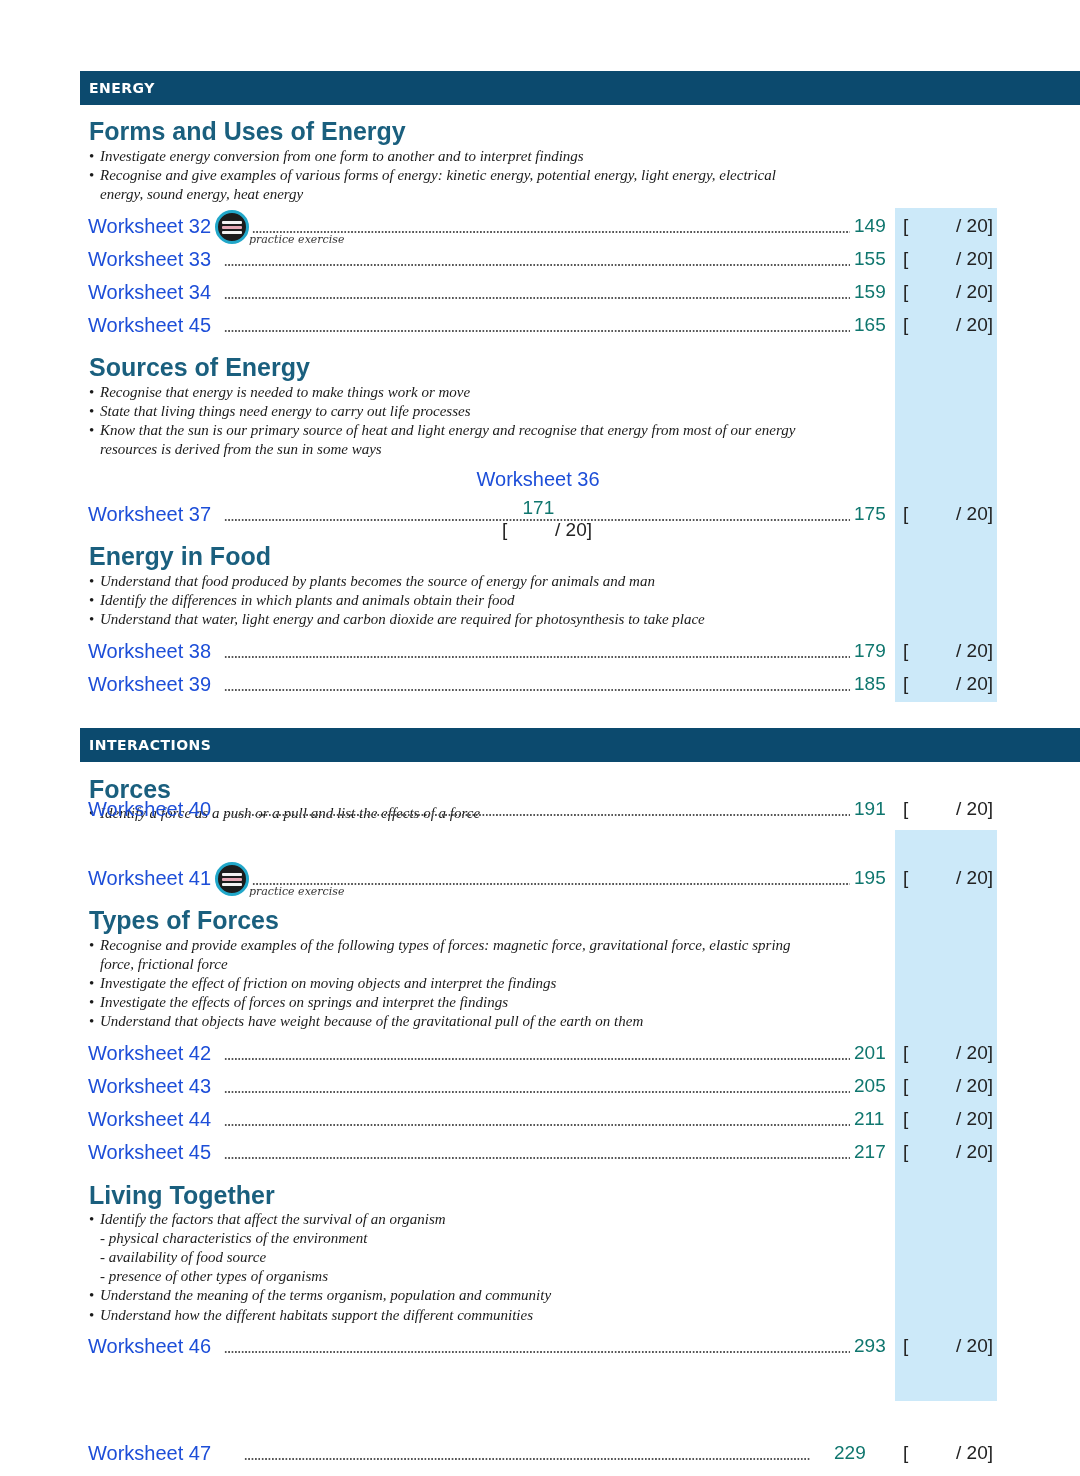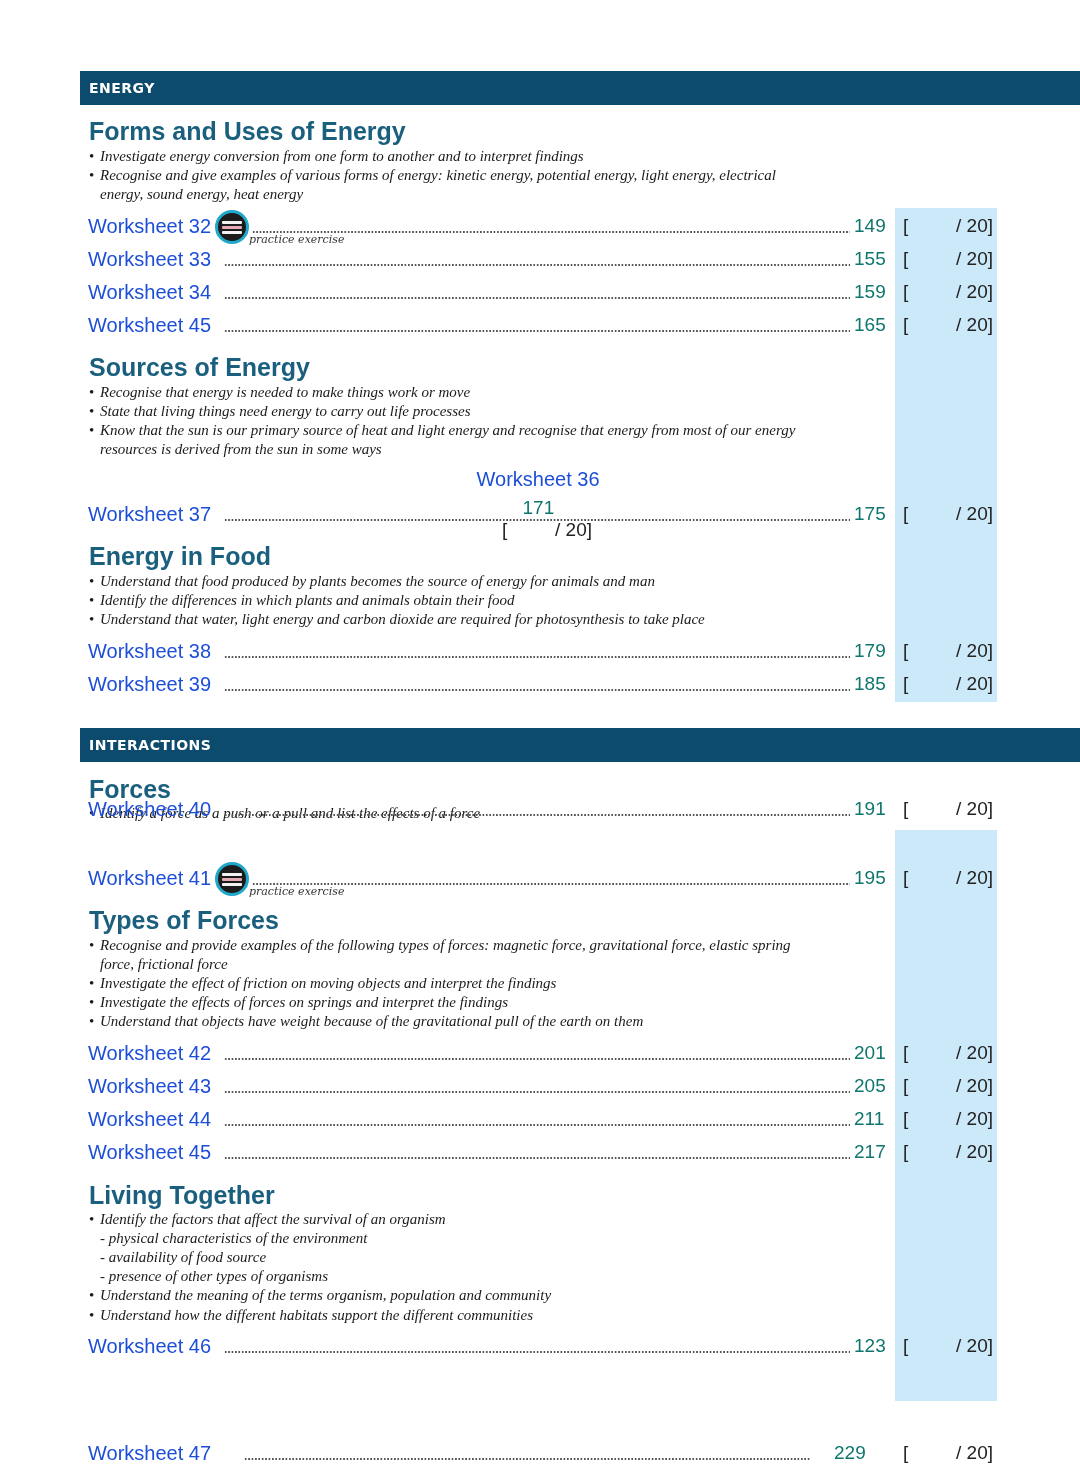--- a/index.html
+++ b/index.html
@@ -252,21 +252,21 @@
 <div class="bullet" style="top:1210px;"><span class="dot">•</span><span>Identify the factors that affect the survival of an organism</span></div>
 <div class="bullet cont" style="top:1229px;">- physical characteristics of the environment</div>
 <div class="bullet cont" style="top:1248px;">- availability of food source</div>
 <div class="bullet cont" style="top:1267px;">- presence of other types of organisms</div>
 <div class="bullet" style="top:1286px;"><span class="dot">•</span><span>Understand the meaning of the terms organism, population and community</span></div>
 <div class="bullet" style="top:1306px;"><span class="dot">•</span><span>Understand how the different habitats support the different communities</span></div>
 
 <div class="ws-row" style="top:1333px;">
   <span class="ws-label">Worksheet 46</span>
   <span class="dots"></span>
-  <span class="page-num">123</span>
+  <span class="page-num">293</span>
   <span class="score">
       <span>[</span>
       <span>/ 20]</span>
     </span>
 </div>
 <div class="ws-row" style="top:1440px;gap:20px;">
   <span class="ws-label">Worksheet 47</span>
   <span class="dots"></span>
   <span class="page-num">229</span>
   <span class="score">

